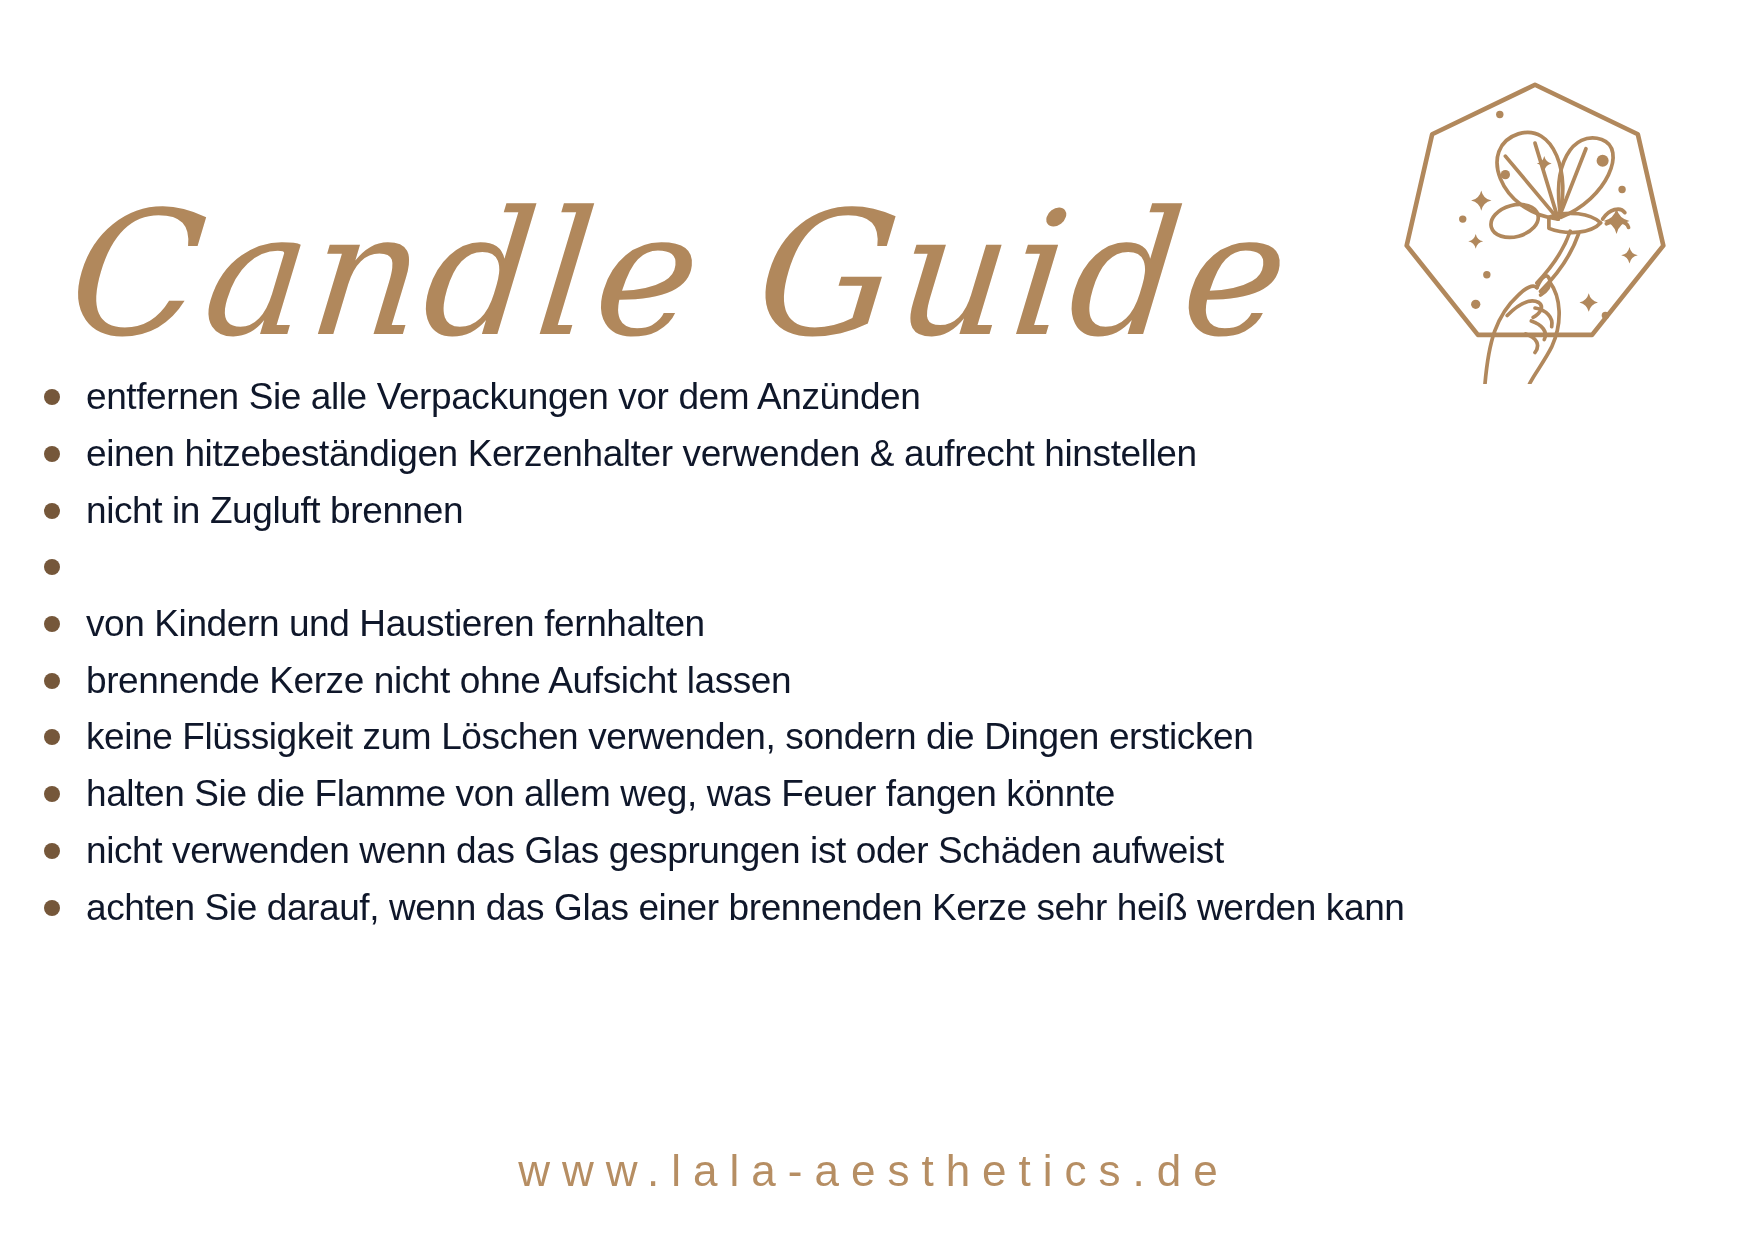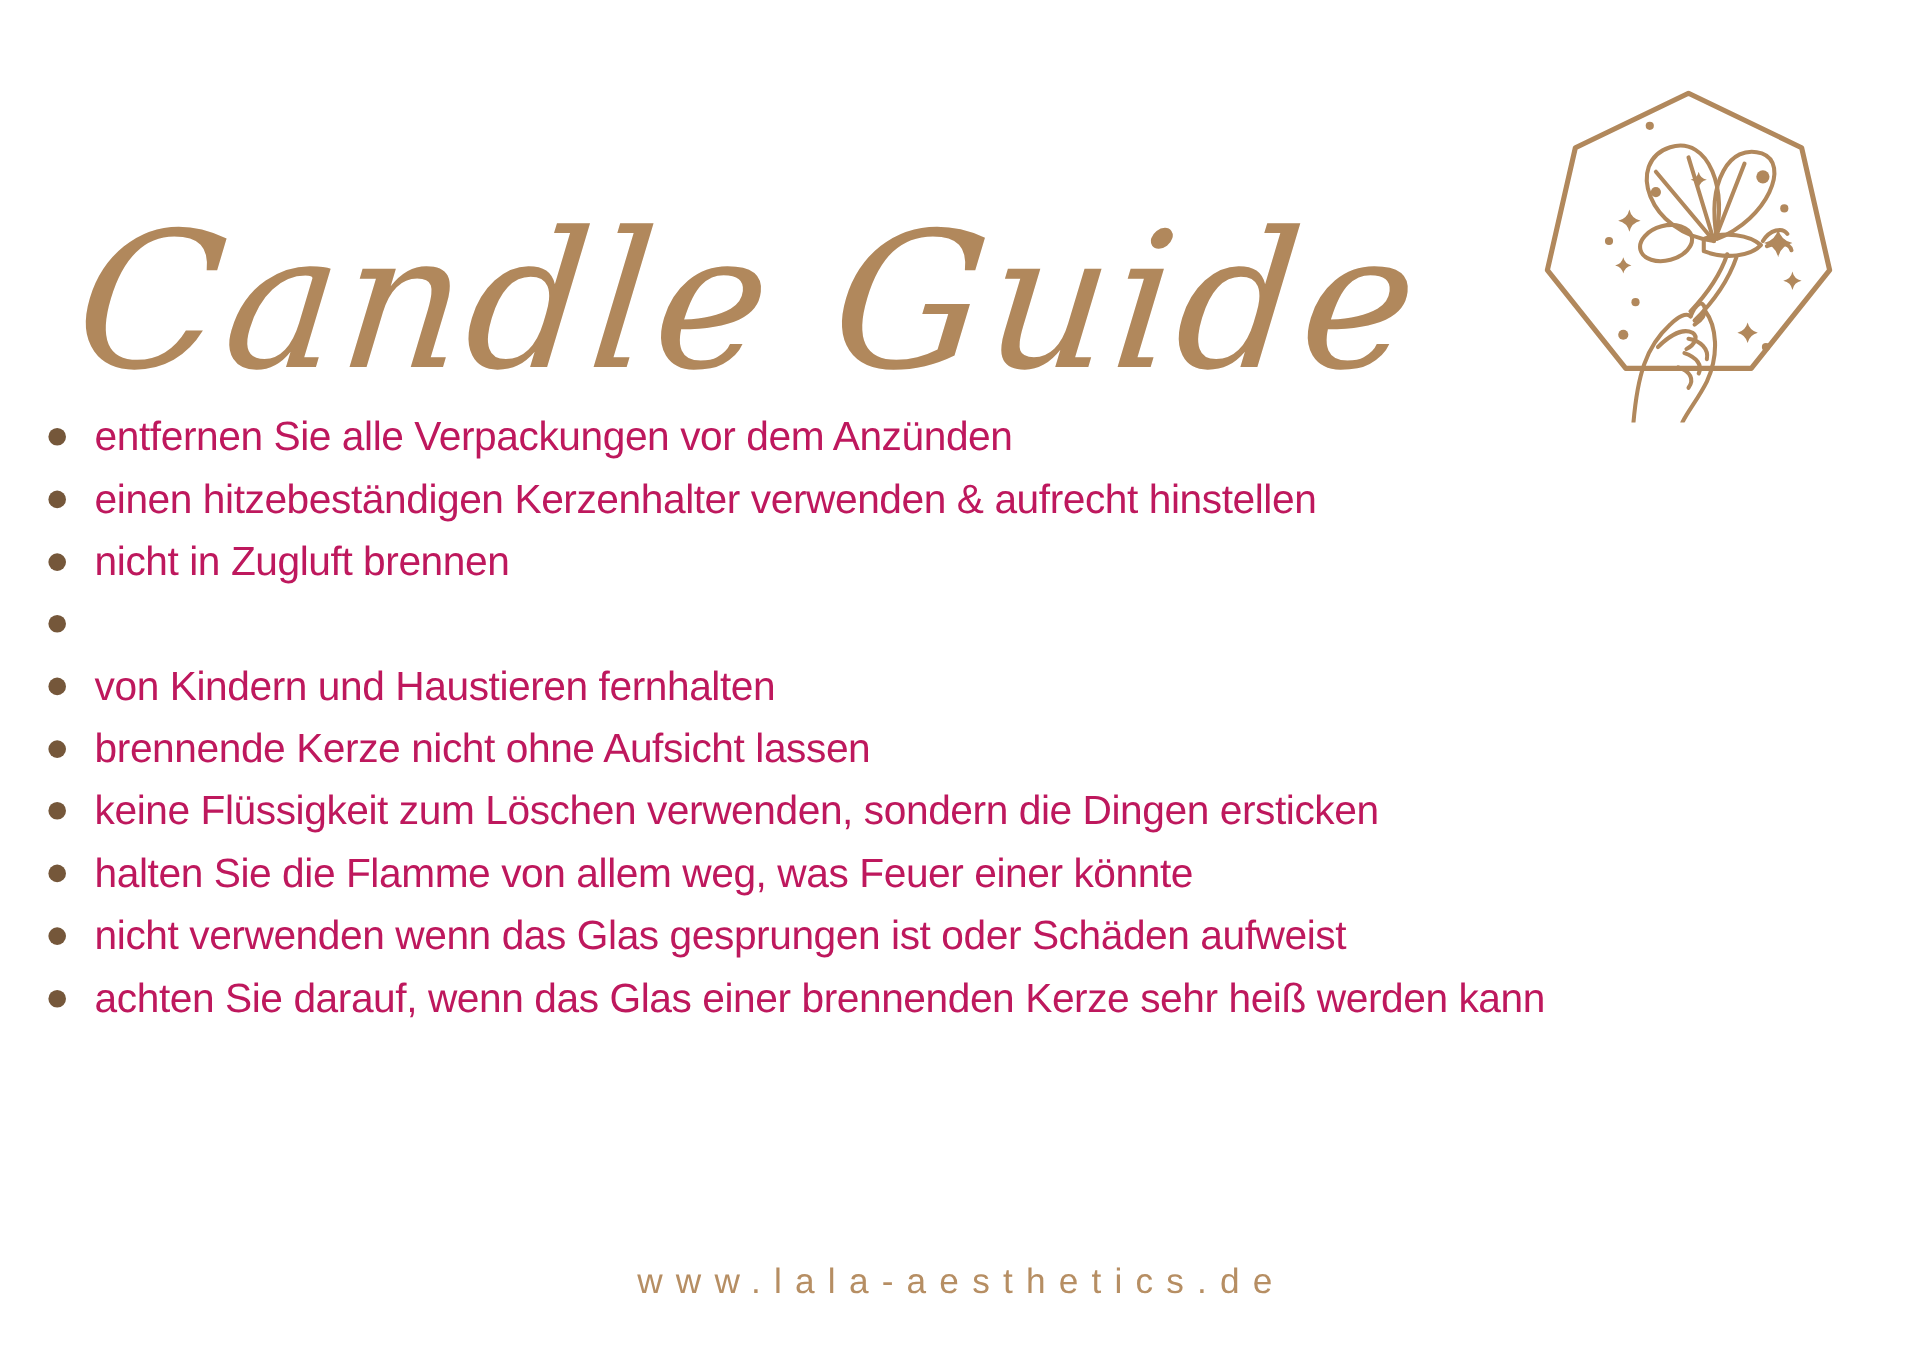--- a/index.html
+++ b/index.html
@@ -43,40 +43,40 @@
     width: 1620px;
   }
   ul.instructions li {
     position: relative;
     height: 56.7px;
     padding-left: 46px;
     display: flex;
     align-items: center;
     font-size: 37px;
     letter-spacing: -0.4px;
-    color: #be185d;
+    color: #0f172a;
     white-space: nowrap;
   }
   ul.instructions li .bullet {
     position: absolute;
     left: 4px;
     top: 50%;
     margin-top: -8px;
     width: 16px;
     height: 16px;
     border-radius: 50%;
     background: #75573a;
   }
   .footer {
     position: absolute;
     left: 0;
     right: 0;
     top: 1146px;
     text-align: center;
-    font-size: 32px;
+    font-size: 44px;
     letter-spacing: 12px;
     color: #b68e63;
     white-space: nowrap;
   }
 </style>
 </head>
 <body>
 
 <div class="canvas">
 
@@ -157,21 +157,21 @@
     <li>
         <span class="bullet"></span>
         <span>brennende Kerze nicht ohne Aufsicht lassen</span>
       </li>
     <li>
         <span class="bullet"></span>
         <span>keine Flüssigkeit zum Löschen verwenden, sondern die Dingen ersticken</span>
       </li>
     <li>
         <span class="bullet"></span>
-        <span>halten Sie die Flamme von allem weg, was Feuer einer könnte</span>
+        <span>halten Sie die Flamme von allem weg, was Feuer fangen könnte</span>
       </li>
     <li>
         <span class="bullet"></span>
         <span>nicht verwenden wenn das Glas gesprungen ist oder Schäden aufweist</span>
       </li>
     <li>
         <span class="bullet"></span>
         <span>achten Sie darauf, wenn das Glas einer brennenden Kerze sehr heiß werden kann</span>
       </li>
   </ul>

